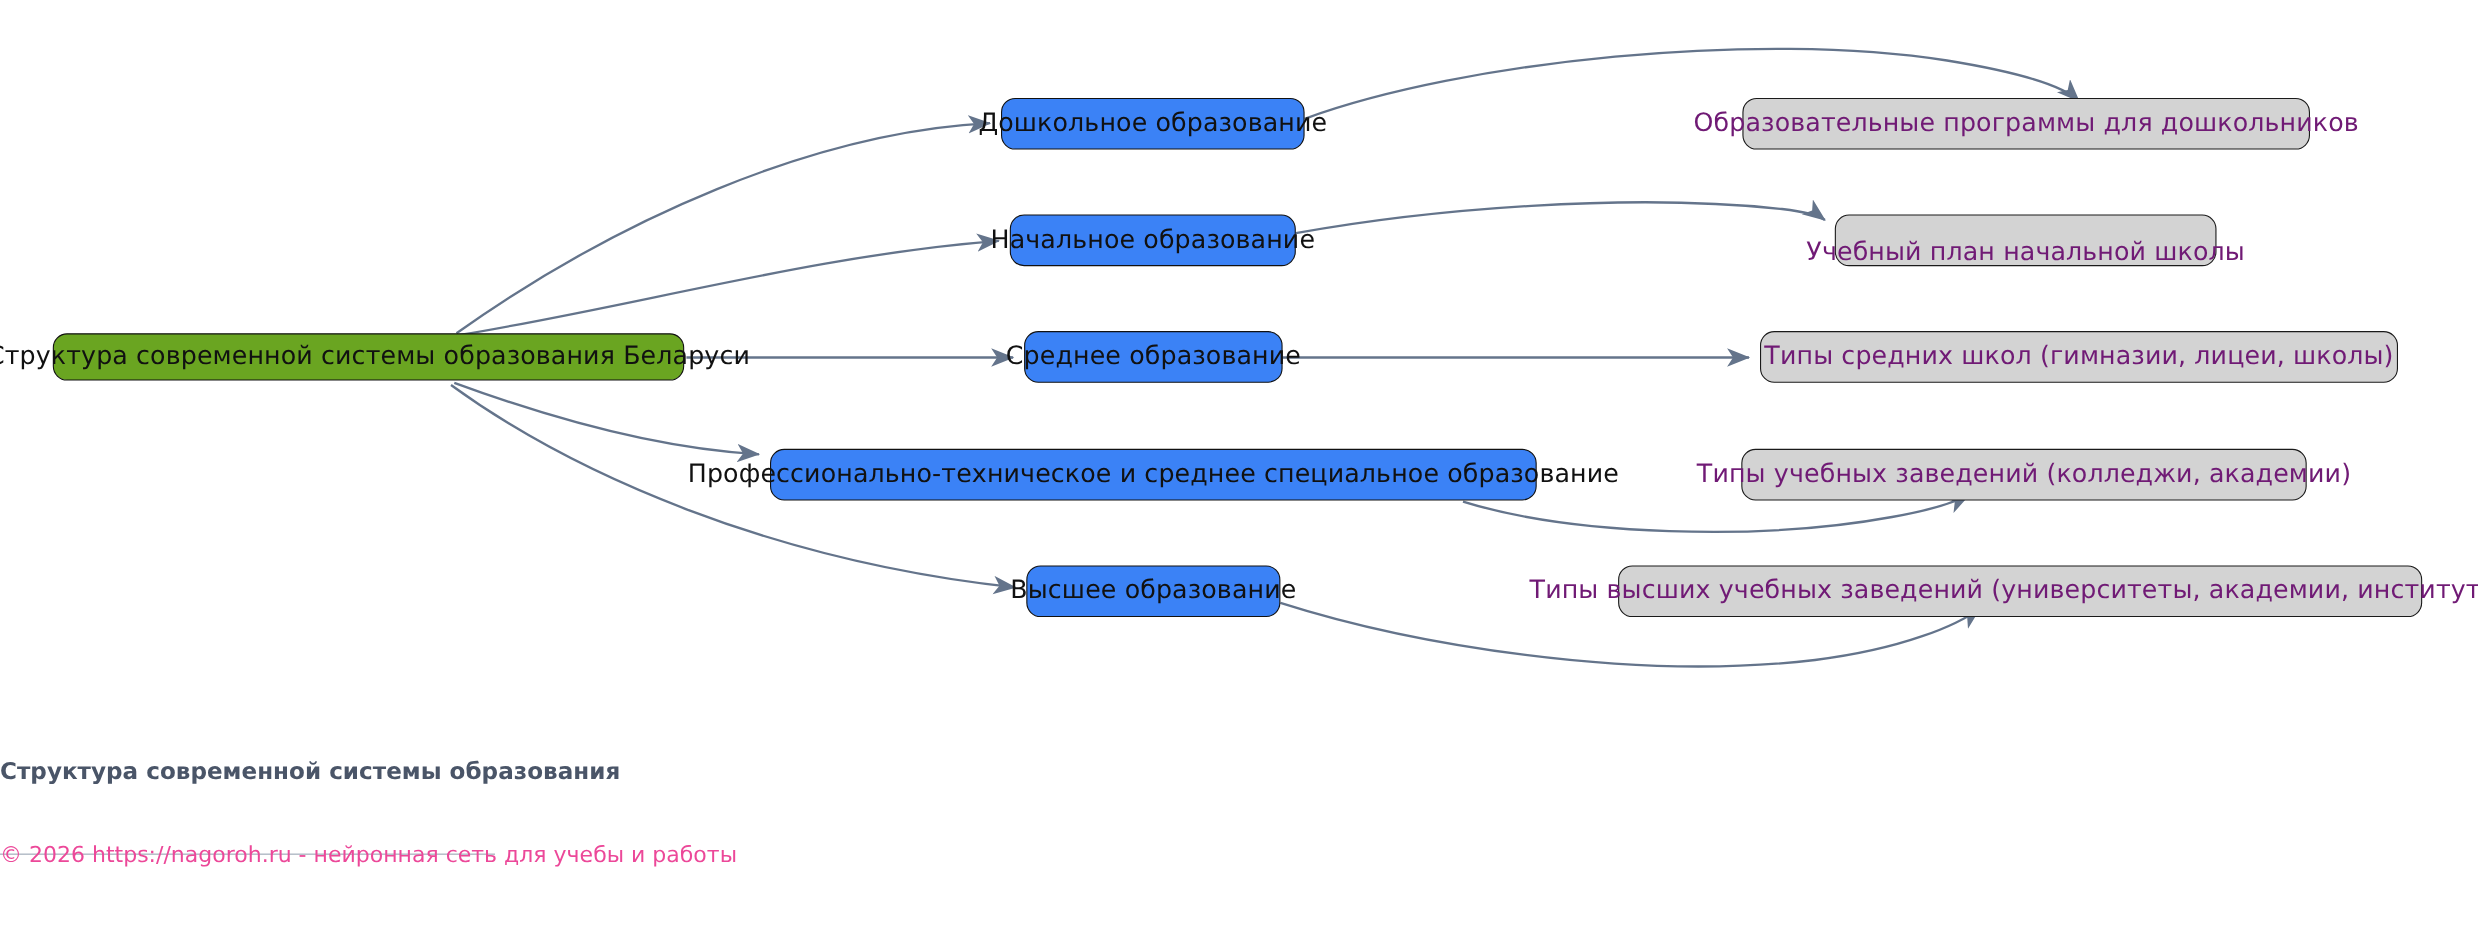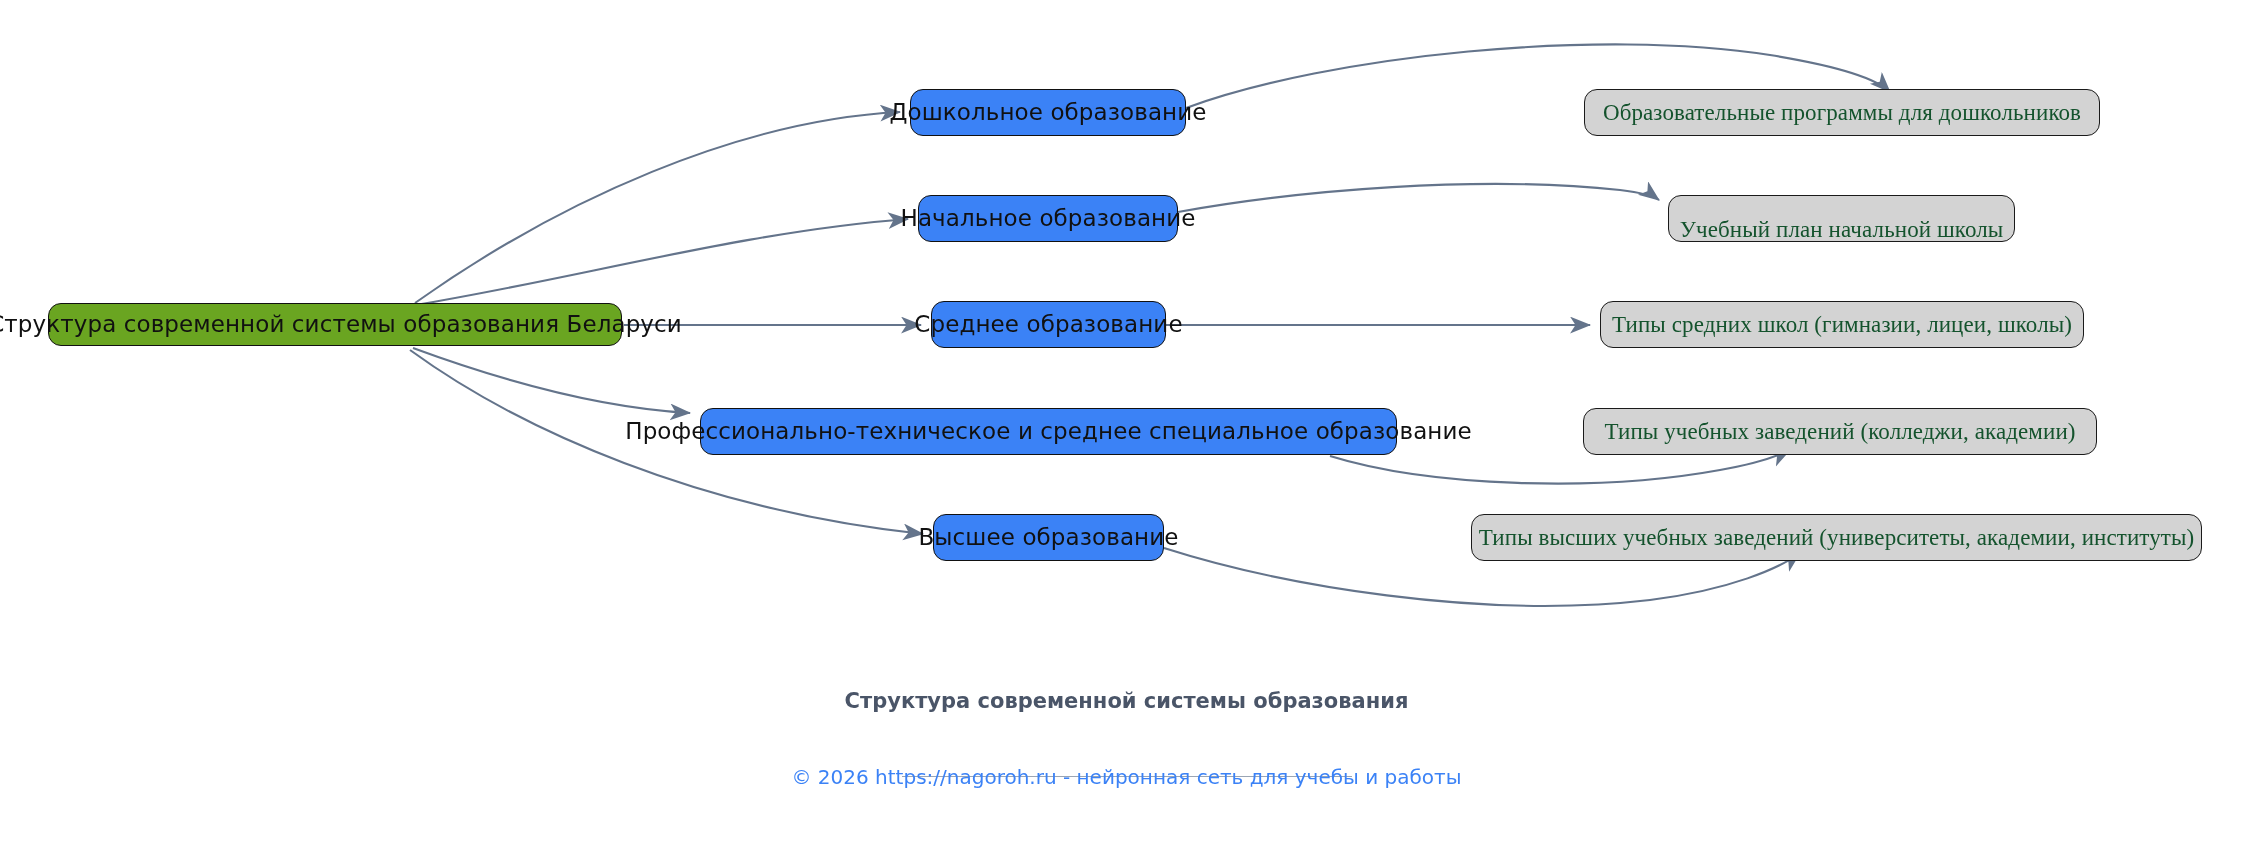--- a/index.html
+++ b/index.html
@@ -50,51 +50,50 @@
     color: #111111;
     font-size: 23px;
   }
   .node-branch {
     background: #3b82f6;
     color: #111111;
     font-size: 23px;
   }
   .node-leaf {
     background: #d3d3d3;
-    color: #14532d;
+    color: #701a75;
     font-size: 23px;
     border-color: #1a1a1a;
-    font-family: Liberation Serif, serif;
   }
   .footer {
     position: absolute;
     left: 0;
     width: 2253px;
-    text-align: center;
+    text-align: left;
   }
   #footer-title {
     top: 688px;
     color: #4a5568;
     font-size: 21px;
     font-weight: bold;
     line-height: 1.25;
   }
   #footer-rule {
     top: 762px;
     height: 1px;
   }
   #footer-rule .rule-line {
     display: inline-block;
     width: 450px;
     height: 1px;
     background: #9aa5b4;
   }
   #footer-credit {
     top: 765px;
-    color: #3b82f6;
+    color: #ec4899;
     font-size: 20px;
   }
 </style>
 </head>
 <body>
 
 <div id="canvas">
 
   <svg class="edges" viewBox="0 0 2253 862" xmlns="http://www.w3.org/2000/svg">
     <defs>
@@ -143,21 +142,21 @@
   </div>
 
   <div class="node node-leaf" style="left:1584px; top:89px; width:516px; height:47px;">
     <span class="label">Образовательные программы для дошкольников</span>
   </div>
 
   <div class="node node-leaf" style="left:1668px; top:195px; width:347px; height:47px;align-items:flex-end;">
     <span class="label">Учебный план начальной школы</span>
   </div>
 
-  <div class="node node-leaf" style="left:1600px; top:301px; width:484px; height:47px;align-items:center;">
+  <div class="node node-leaf" style="left:1600px; top:301px; width:580px; height:47px;align-items:center;">
     <span class="label">Типы средних школ (гимназии, лицеи, школы)</span>
   </div>
 
   <div class="node node-leaf" style="left:1583px; top:408px; width:514px; height:47px;">
     <span class="label">Типы учебных заведений (колледжи, академии)</span>
   </div>
 
   <div class="node node-leaf" style="left:1471px; top:514px; width:731px; height:47px;">
     <span class="label">Типы высших учебных заведений (университеты, академии, институты)</span>
   </div>

